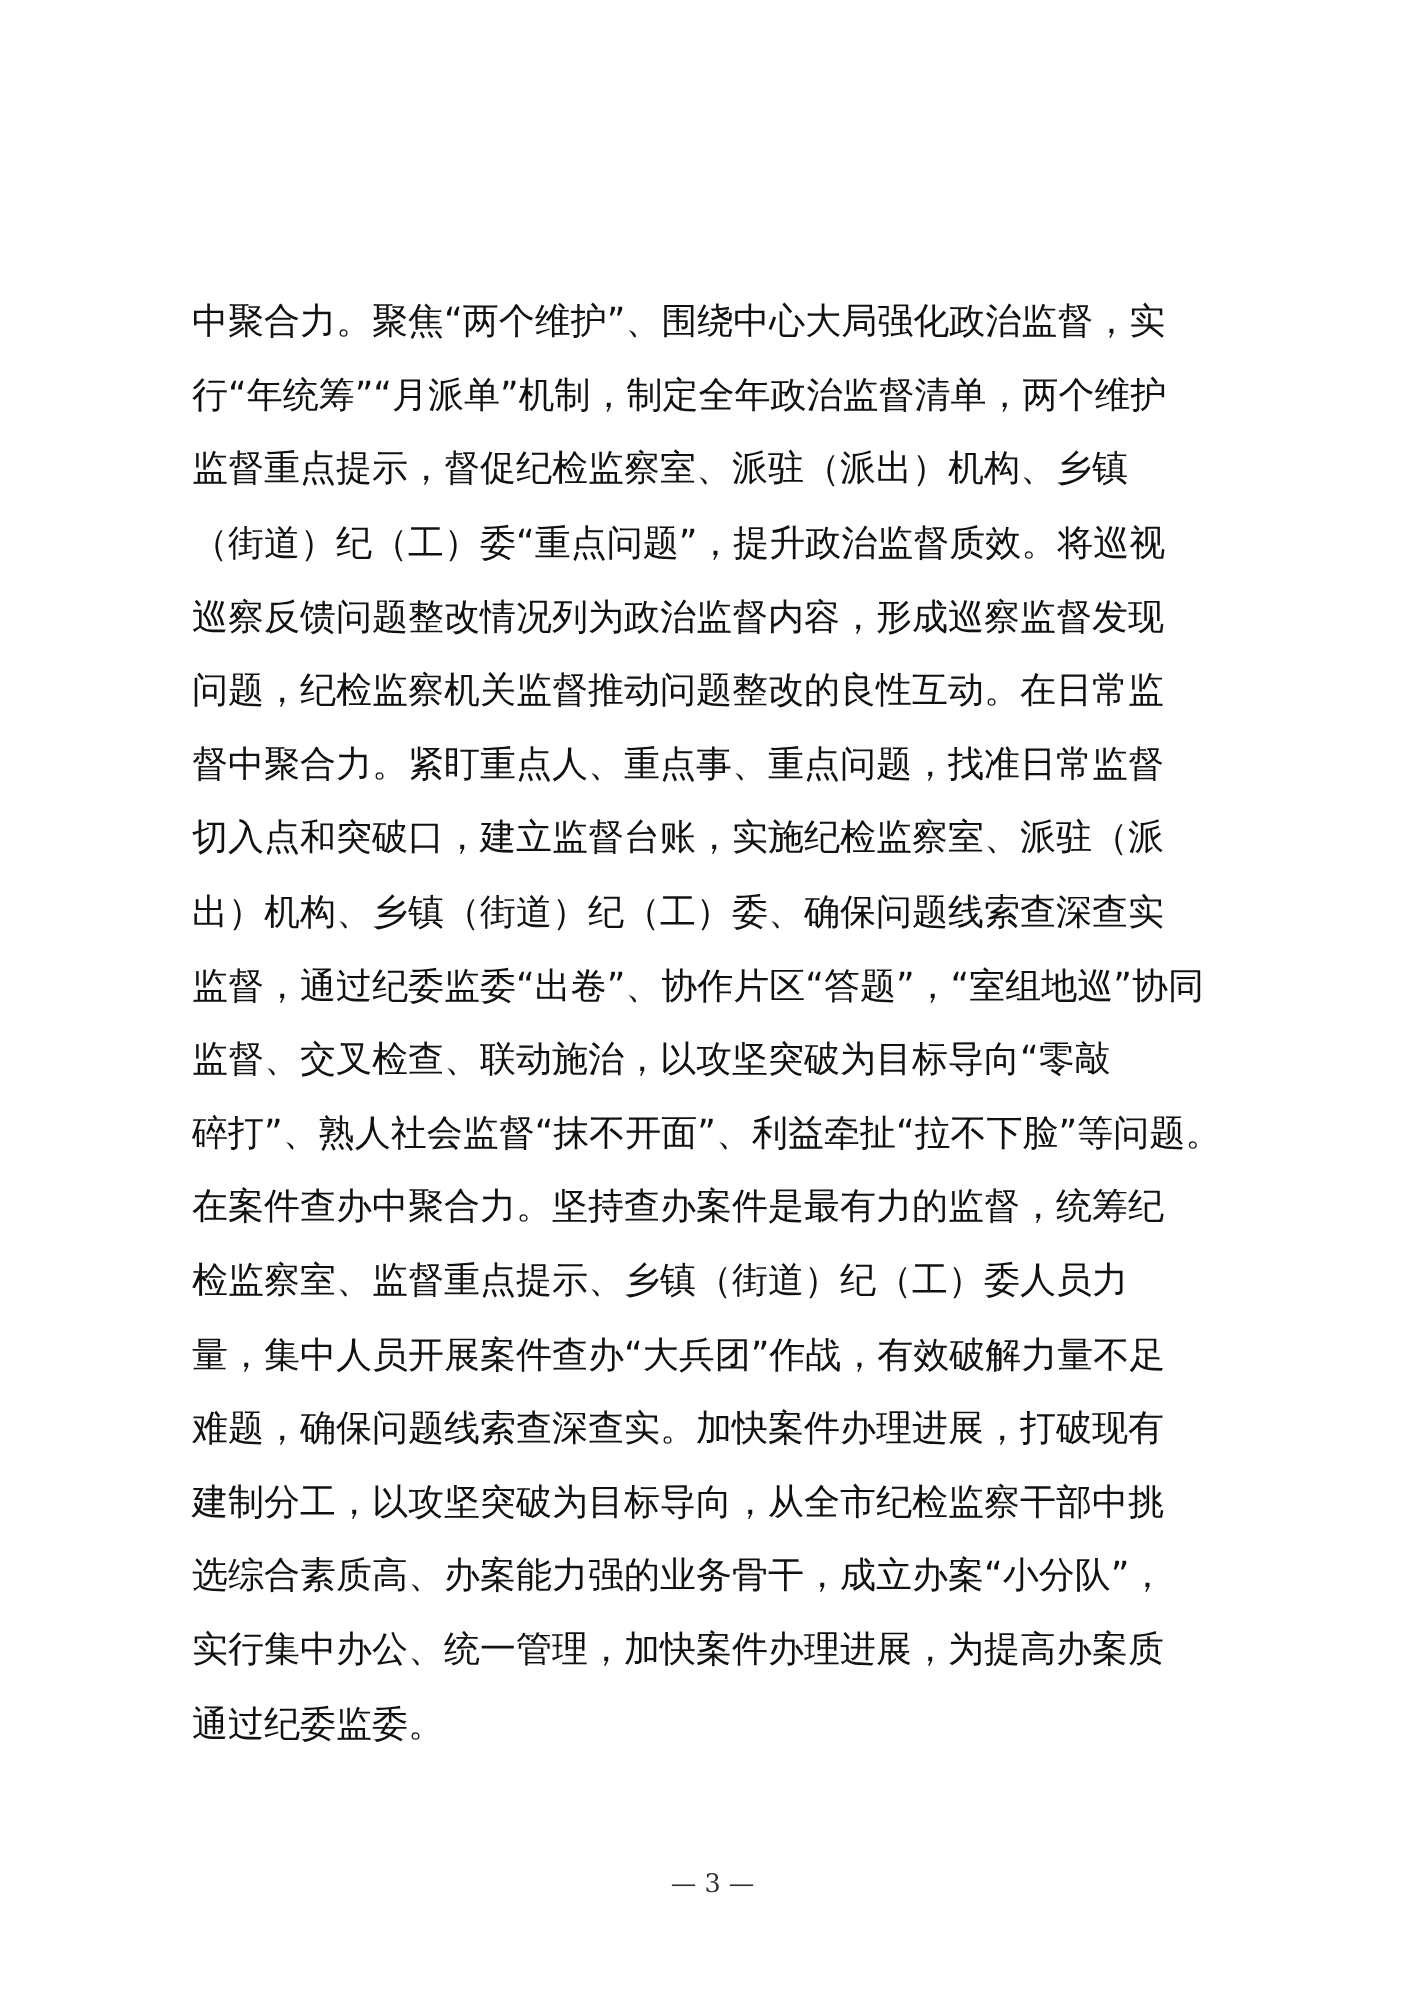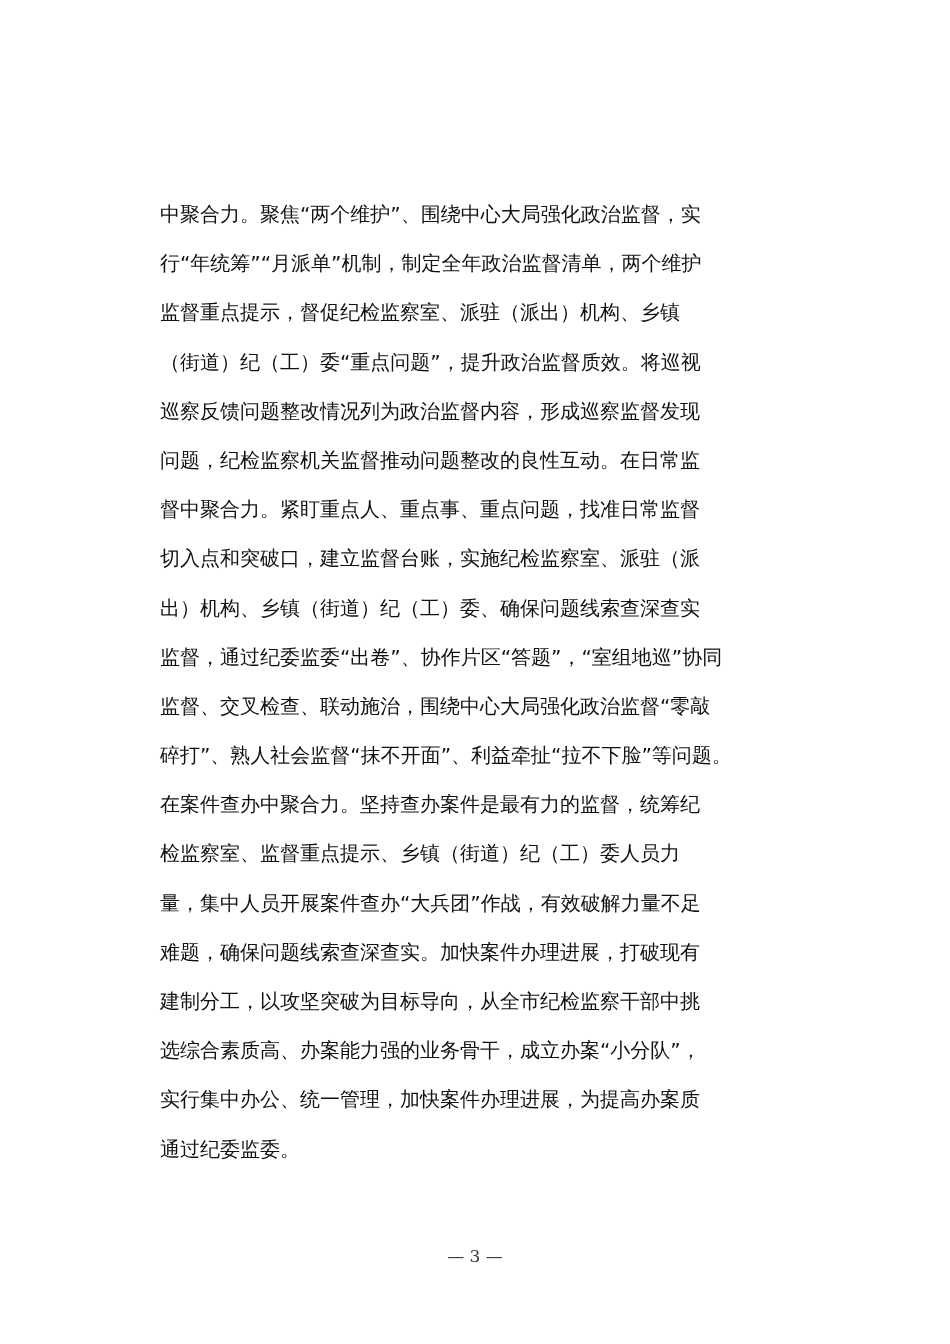--- a/index.html
+++ b/index.html
@@ -25,24 +25,23 @@
     .body-text {
       position: absolute;
       left: 128px;
       top: 190px;
       width: 700px;
     }
     .line {
       display: block;
       height: 49.2px;
       line-height: 49.2px;
-      font-size: 20px;
+      font-size: 24px;
       white-space: nowrap;
       letter-spacing: 0px;
-      margin-left: 32px;
     }
     .page-number {
       position: absolute;
       left: 0;
       width: 950px;
       top: 1244px;
       text-align: center;
       font-family: "DejaVu Serif", "Liberation Serif", serif;
       font-size: 17px;
       color: #333333;
@@ -57,21 +56,21 @@
     <span class="line">中聚合力。聚焦“两个维护”、围绕中心大局强化政治监督，实</span>
     <span class="line">行“年统筹”“月派单”机制，制定全年政治监督清单，两个维护</span>
     <span class="line">监督重点提示，督促纪检监察室、派驻（派出）机构、乡镇</span>
     <span class="line">（街道）纪（工）委“重点问题”，提升政治监督质效。将巡视</span>
     <span class="line">巡察反馈问题整改情况列为政治监督内容，形成巡察监督发现</span>
     <span class="line">问题，纪检监察机关监督推动问题整改的良性互动。在日常监</span>
     <span class="line">督中聚合力。紧盯重点人、重点事、重点问题，找准日常监督</span>
     <span class="line">切入点和突破口，建立监督台账，实施纪检监察室、派驻（派</span>
     <span class="line">出）机构、乡镇（街道）纪（工）委、确保问题线索查深查实</span>
     <span class="line">监督，通过纪委监委“出卷”、协作片区“答题”，“室组地巡”协同</span>
-    <span class="line">监督、交叉检查、联动施治，围绕中心大局强化政治监督“零敲</span>
+    <span class="line">监督、交叉检查、联动施治，以攻坚突破为目标导向“零敲</span>
     <span class="line">碎打”、熟人社会监督“抹不开面”、利益牵扯“拉不下脸”等问题。</span>
     <span class="line">在案件查办中聚合力。坚持查办案件是最有力的监督，统筹纪</span>
     <span class="line">检监察室、监督重点提示、乡镇（街道）纪（工）委人员力</span>
     <span class="line">量，集中人员开展案件查办“大兵团”作战，有效破解力量不足</span>
     <span class="line">难题，确保问题线索查深查实。加快案件办理进展，打破现有</span>
     <span class="line">建制分工，以攻坚突破为目标导向，从全市纪检监察干部中挑</span>
     <span class="line">选综合素质高、办案能力强的业务骨干，成立办案“小分队”，</span>
     <span class="line">实行集中办公、统一管理，加快案件办理进展，为提高办案质</span>
     <span class="line">通过纪委监委。</span>
   </div>

